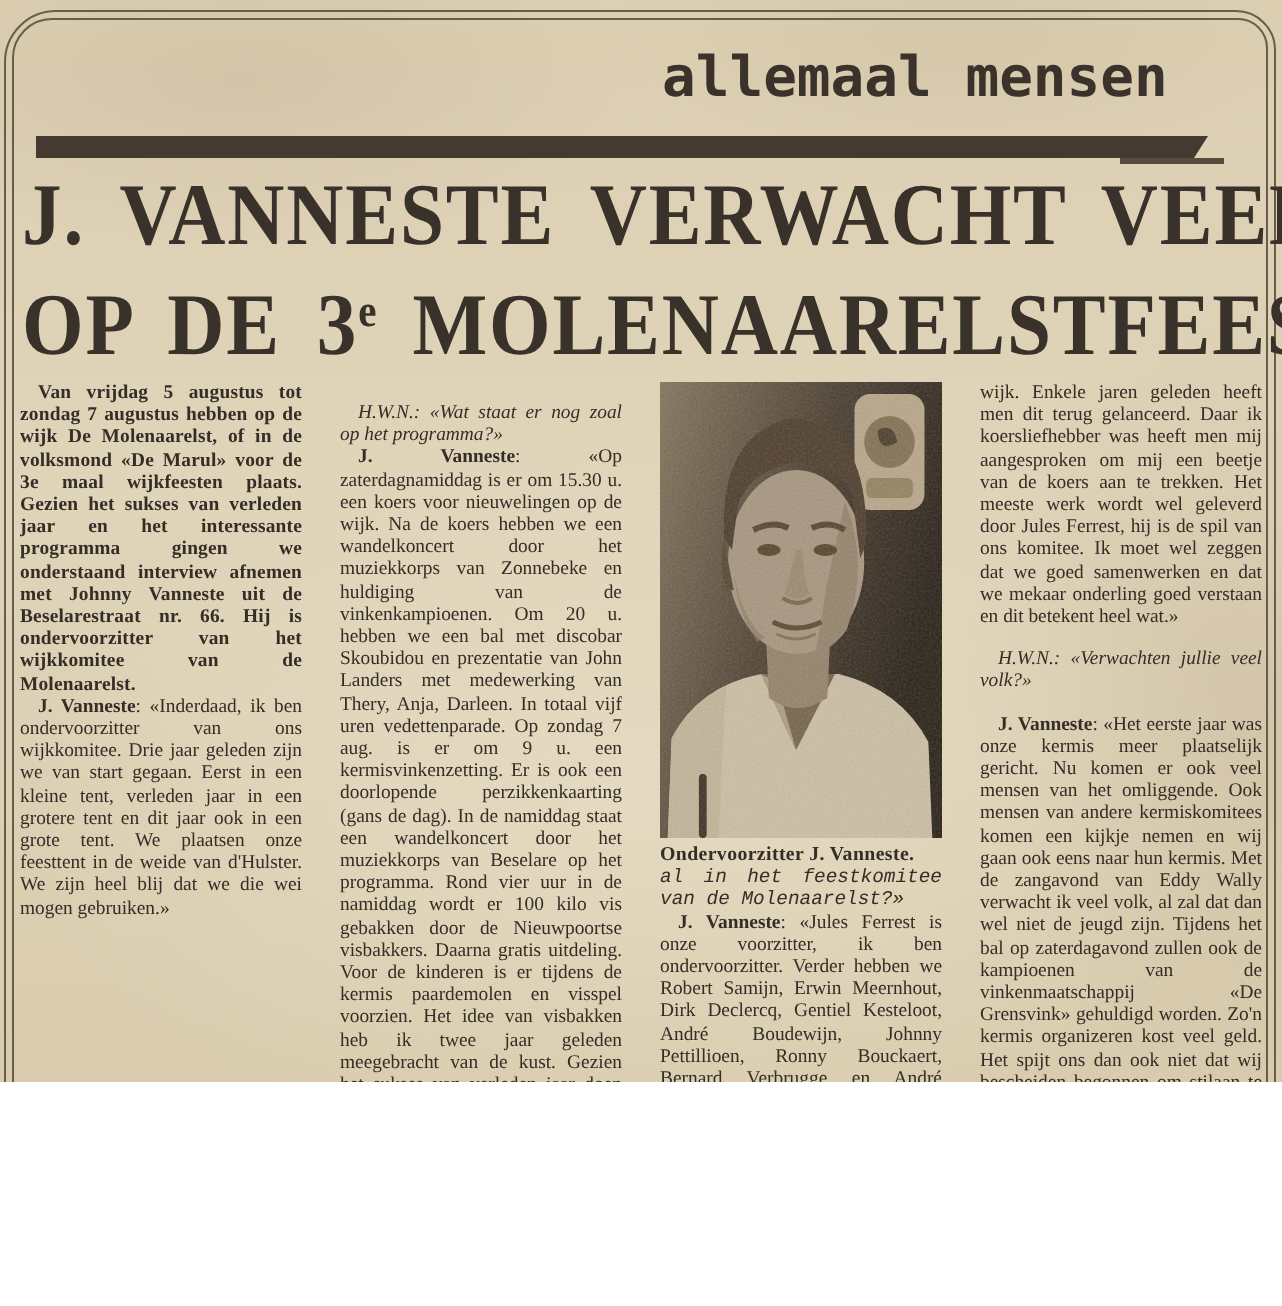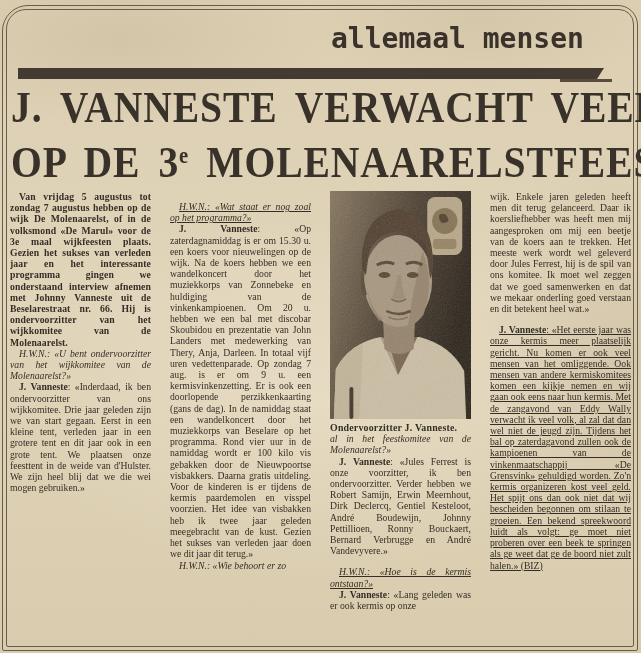--- a/index.html
+++ b/index.html
@@ -1,18 +1,18 @@
 <!DOCTYPE html>
 <html lang="nl"><head>
 <meta charset="utf-8">
 <style>
   html,body{margin:0;padding:0;}
   body{width:641px;height:653px;overflow:hidden;
        font-family:"Liberation Serif", serif;}
-  .page{position:relative;width:641px;height:653px;overflow:hidden;
+  .page{position:relative;width:641px;height:541px;overflow:hidden;
     background:#ddd0b4;
     background-image:
       radial-gradient(ellipse 300px 120px at 120px 40px, rgba(126,100,70,.10), transparent 70%),
       radial-gradient(ellipse 260px 100px at 480px 20px, rgba(126,100,70,.08), transparent 70%),
       radial-gradient(ellipse 420px 240px at 320px 400px, rgba(255,250,235,.25), transparent 75%),
       radial-gradient(ellipse 200px 300px at 620px 350px, rgba(120,95,65,.10), transparent 70%),
       linear-gradient(180deg, #dccfb2 0%, #e0d4b9 45%, #d9ccae 100%);
     color:#332c25;}
   
   .frame-outer,.frame-inner{position:absolute;border:1px solid #6a5c4b;pointer-events:none;}
@@ -28,26 +28,26 @@
   
   .headline{position:absolute;left:11px;top:84px;width:626px;color:#39322a;}
   .hl{font-weight:bold;white-space:nowrap;transform:scaleX(.90);transform-origin:left top;
       font-size:44px;line-height:48px;letter-spacing:1px;word-spacing:8px;}
   .hl sup{font-size:.52em;vertical-align:14px;letter-spacing:0;}
   
   .columns{position:absolute;left:10px;top:191px;width:621px;height:452px;overflow:hidden;
     display:grid;grid-template-columns:repeat(4,1fr);column-gap:19px;}
   .col{font-size:9.7px;line-height:11.2px;text-align:justify;color:#352e27;}
   .col p{margin:0;}
-  .col p.gap{margin-top:10px;text-decoration:underline;}
+  .col p.gap{margin-top:10px;}
   p.intro{font-weight:bold;text-indent:9px;letter-spacing:.1px;}
   p.q{font-style:italic;text-indent:9px;}
   p.a{text-indent:9px;}
   p.cont{text-indent:0;}
-  p.cont-italic{font-style:italic;text-indent:0;}
+  p.cont-italic{font-style:italic;text-indent:0;font-family:Liberation Mono, monospace;}
   .a .spk{font-weight:bold;}
   
   figure{margin:0;}
   .photo{width:100%;height:228px;position:relative;overflow:hidden;background:#4e4236;}
   .photo svg{display:block;width:100%;height:100%;}
   .caption{font-weight:bold;font-size:9.9px;margin-top:3px;text-align:left;
     letter-spacing:.2px;text-indent:0;}
 </style>
 </head>
 <body>
@@ -62,21 +62,20 @@
   <div class="bar2"></div>
 
   <div class="headline">
     <div class="hl">J. VANNESTE VERWACHT VEEL VOLK</div>
     <div class="hl"><span>OP DE 3</span><sup>e</sup><span> MOLENAARELSTFEESTEN</span></div>
   </div>
 
   <div class="columns">
     <div class="col">
         <p class="intro">Van vrijdag 5 augustus tot zondag 7 augustus hebben op de wijk De Molenaarelst, of in de volksmond «De Marul» voor de 3e maal wijkfeesten plaats. Gezien het sukses van verleden jaar en het interessante programma gingen we onderstaand interview afnemen met Johnny Vanneste uit de Beselarestraat nr. 66. Hij is ondervoorzitter van het wijkkomitee van de Molenaarelst.</p>
-        <p class="q"><span class="spk">H.W.N.</span>: «U bent ondervoorzitter van het wijkkomitee van de Molenaarelst?»</p>
         <p class="a"><span class="spk">J. Vanneste</span>: «Inderdaad, ik ben ondervoorzitter van ons wijkkomitee. Drie jaar geleden zijn we van start gegaan. Eerst in een kleine tent, verleden jaar in een grotere tent en dit jaar ook in een grote tent. We plaatsen onze feesttent in de weide van d'Hulster. We zijn heel blij dat we die wei mogen gebruiken.»</p>
       </div>
     <div class="col">
         <p class="q gap"><span class="spk">H.W.N.</span>: «Wat staat er nog zoal op het programma?»</p>
         <p class="a"><span class="spk">J. Vanneste</span>: «Op zaterdagnamiddag is er om 15.30 u. een koers voor nieuwelingen op de wijk. Na de koers hebben we een wandelkoncert door het muziekkorps van Zonnebeke en huldiging van de vinkenkampioenen. Om 20 u. hebben we een bal met discobar Skoubidou en prezentatie van John Landers met medewerking van Thery, Anja, Darleen. In totaal vijf uren vedettenparade. Op zondag 7 aug. is er om 9 u. een kermisvinkenzetting. Er is ook een doorlopende perzikkenkaarting (gans de dag). In de namiddag staat een wandelkoncert door het muziekkorps van Beselare op het programma. Rond vier uur in de namiddag wordt er 100 kilo vis gebakken door de Nieuwpoortse visbakkers. Daarna gratis uitdeling. Voor de kinderen is er tijdens de kermis paardemolen en visspel voorzien. Het idee van visbakken heb ik twee jaar geleden meegebracht van de kust. Gezien het sukses van verleden jaar doen we dit jaar dit terug.»</p>
         <p class="q"><span class="spk">H.W.N.</span>: «Wie behoort er zo</p>
       </div>
     <div class="col">
       <figure>
         <div class="photo">
@@ -138,16 +137,17 @@
         </div>
         <figcaption class="caption">Ondervoorzitter J. Vanneste.</figcaption>
       </figure>
     <p class="cont-italic">al in het feestkomitee van de Molenaarelst?»</p>
         <p class="a"><span class="spk">J. Vanneste</span>: «Jules Ferrest is onze voorzitter, ik ben ondervoorzitter. Verder hebben we Robert Samijn, Erwin Meernhout, Dirk Declercq, Gentiel Kesteloot, André Boudewijn, Johnny Pettillioen, Ronny Bouckaert, Bernard Verbrugge en André Vandevyvere.»</p>
         <p class="q gap"><span class="spk">H.W.N.</span>: «Hoe is de kermis ontstaan?»</p>
         <p class="a"><span class="spk">J. Vanneste</span>: «Lang geleden was er ook kermis op onze</p>
       </div>
     <div class="col">
         <p class="cont">wijk. Enkele jaren geleden heeft men dit terug gelanceerd. Daar ik koersliefhebber was heeft men mij aangesproken om mij een beetje van de koers aan te trekken. Het meeste werk wordt wel geleverd door Jules Ferrest, hij is de spil van ons komitee. Ik moet wel zeggen dat we goed samenwerken en dat we mekaar onderling goed verstaan en dit betekent heel wat.»</p>
+        <p class="q gap"><span class="spk">H.W.N.</span>: «Verwachten jullie veel volk?»</p>
         <p class="a gap"><span class="spk">J. Vanneste</span>: «Het eerste jaar was onze kermis meer plaatselijk gericht. Nu komen er ook veel mensen van het omliggende. Ook mensen van andere kermiskomitees komen een kijkje nemen en wij gaan ook eens naar hun kermis. Met de zangavond van Eddy Wally verwacht ik veel volk, al zal dat dan wel niet de jeugd zijn. Tijdens het bal op zaterdagavond zullen ook de kampioenen van de vinkenmaatschappij «De Grensvink» gehuldigd worden. Zo'n kermis organizeren kost veel geld. Het spijt ons dan ook niet dat wij bescheiden begonnen om stilaan te groeien. Een bekend spreekwoord luidt als volgt: ge moet niet proberen over een beek te springen als ge weet dat ge de boord niet zult halen.» (BIZ)</p>
       </div>
   </div>
 </div>
 
 </body></html>

